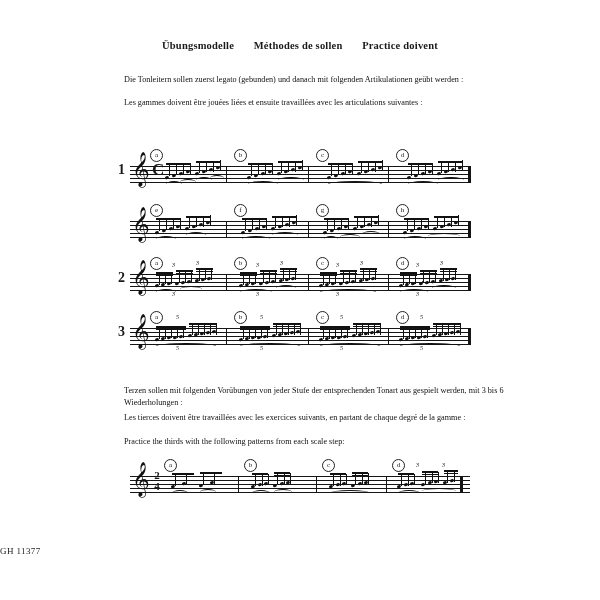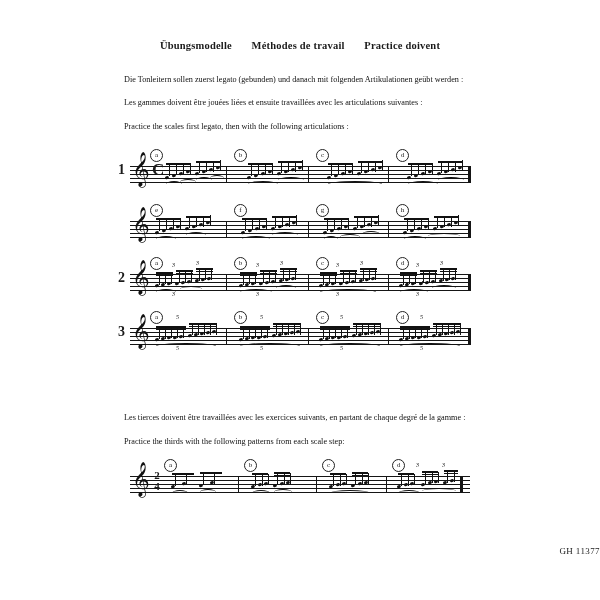--- a/index.html
+++ b/index.html
@@ -66,21 +66,21 @@
   .instr2.de2 { top: 385px; width: 420px; }
   .instr2.fr2 { top: 412px; }
   .instr2.en2 { top: 436px; }
 
   
   .footer {
     position: absolute;
     left: 0;
     top: 546px;
     width: 600px;
-    text-align: right;
+    text-align: left;
     font-size: 9px;
     letter-spacing: 0.4px;
   }
 
   
   .system {
     position: absolute;
     left: 130px;
     width: 340px;
     height: 46px;
@@ -233,28 +233,27 @@
 </style>
 </head>
 <body>
 
 <div class="page">
   <div class="content">
 
     <div class="title-row">
       <span>Übungsmodelle</span>
       <span class="title-gap"></span>
-      <span>Méthodes de travail</span>
+      <span>Méthodes de sollen</span>
       <span class="title-gap"></span>
       <span>Practice doivent</span>
     </div>
 
     <div class="instr fr">Les gammes doivent être jouées liées et ensuite travaillées avec les articulations suivantes :</div>
     <div class="instr de">Die Tonleitern sollen zuerst legato (gebunden) und danach mit folgenden Artikulationen geübt werden :</div>
-    <div class="instr en">Practice the scales first legato, then with the following articulations :</div>
 
     <div class="system sys1">
       <div class="sysnum">1</div>
       <div class="staff">
         <div class="line"></div>
         <div class="line"></div>
         <div class="line"></div>
         <div class="line"></div>
         <div class="line"></div>
       </div>
@@ -736,20 +735,21 @@
       <div class="stem" style="left:312px; top:12px;"></div>
       <div class="note" style="left:314px; top:20px;"></div>
       <div class="stem" style="left:318px; top:12px;"></div>
       <div class="note" style="left:320px; top:19px;"></div>
       <div class="stem" style="left:324px; top:12px;"></div>
       <div class="note" style="left:326px; top:18px;"></div>
       <div class="stem" style="left:330px; top:12px;"></div>
       <div class="slur" style="left:270px; top:31px; width:60px;"></div>
     </div>
 
+    <div class="instr2 de2">Terzen sollen mit folgenden Vorübungen von jeder Stufe der entsprechenden Tonart aus gespielt werden, mit 3 bis 6 Wiederholungen :</div>
     <div class="instr2 en2">Practice the thirds with the following patterns from each scale step:</div>
     <div class="instr2 fr2">Les tierces doivent être travaillées avec les exercices suivants, en partant de chaque degré de la gamme :</div>
 
     <div class="system sys5">
       <div class="staff">
         <div class="line"></div>
         <div class="line"></div>
         <div class="line"></div>
         <div class="line"></div>
         <div class="line"></div>

